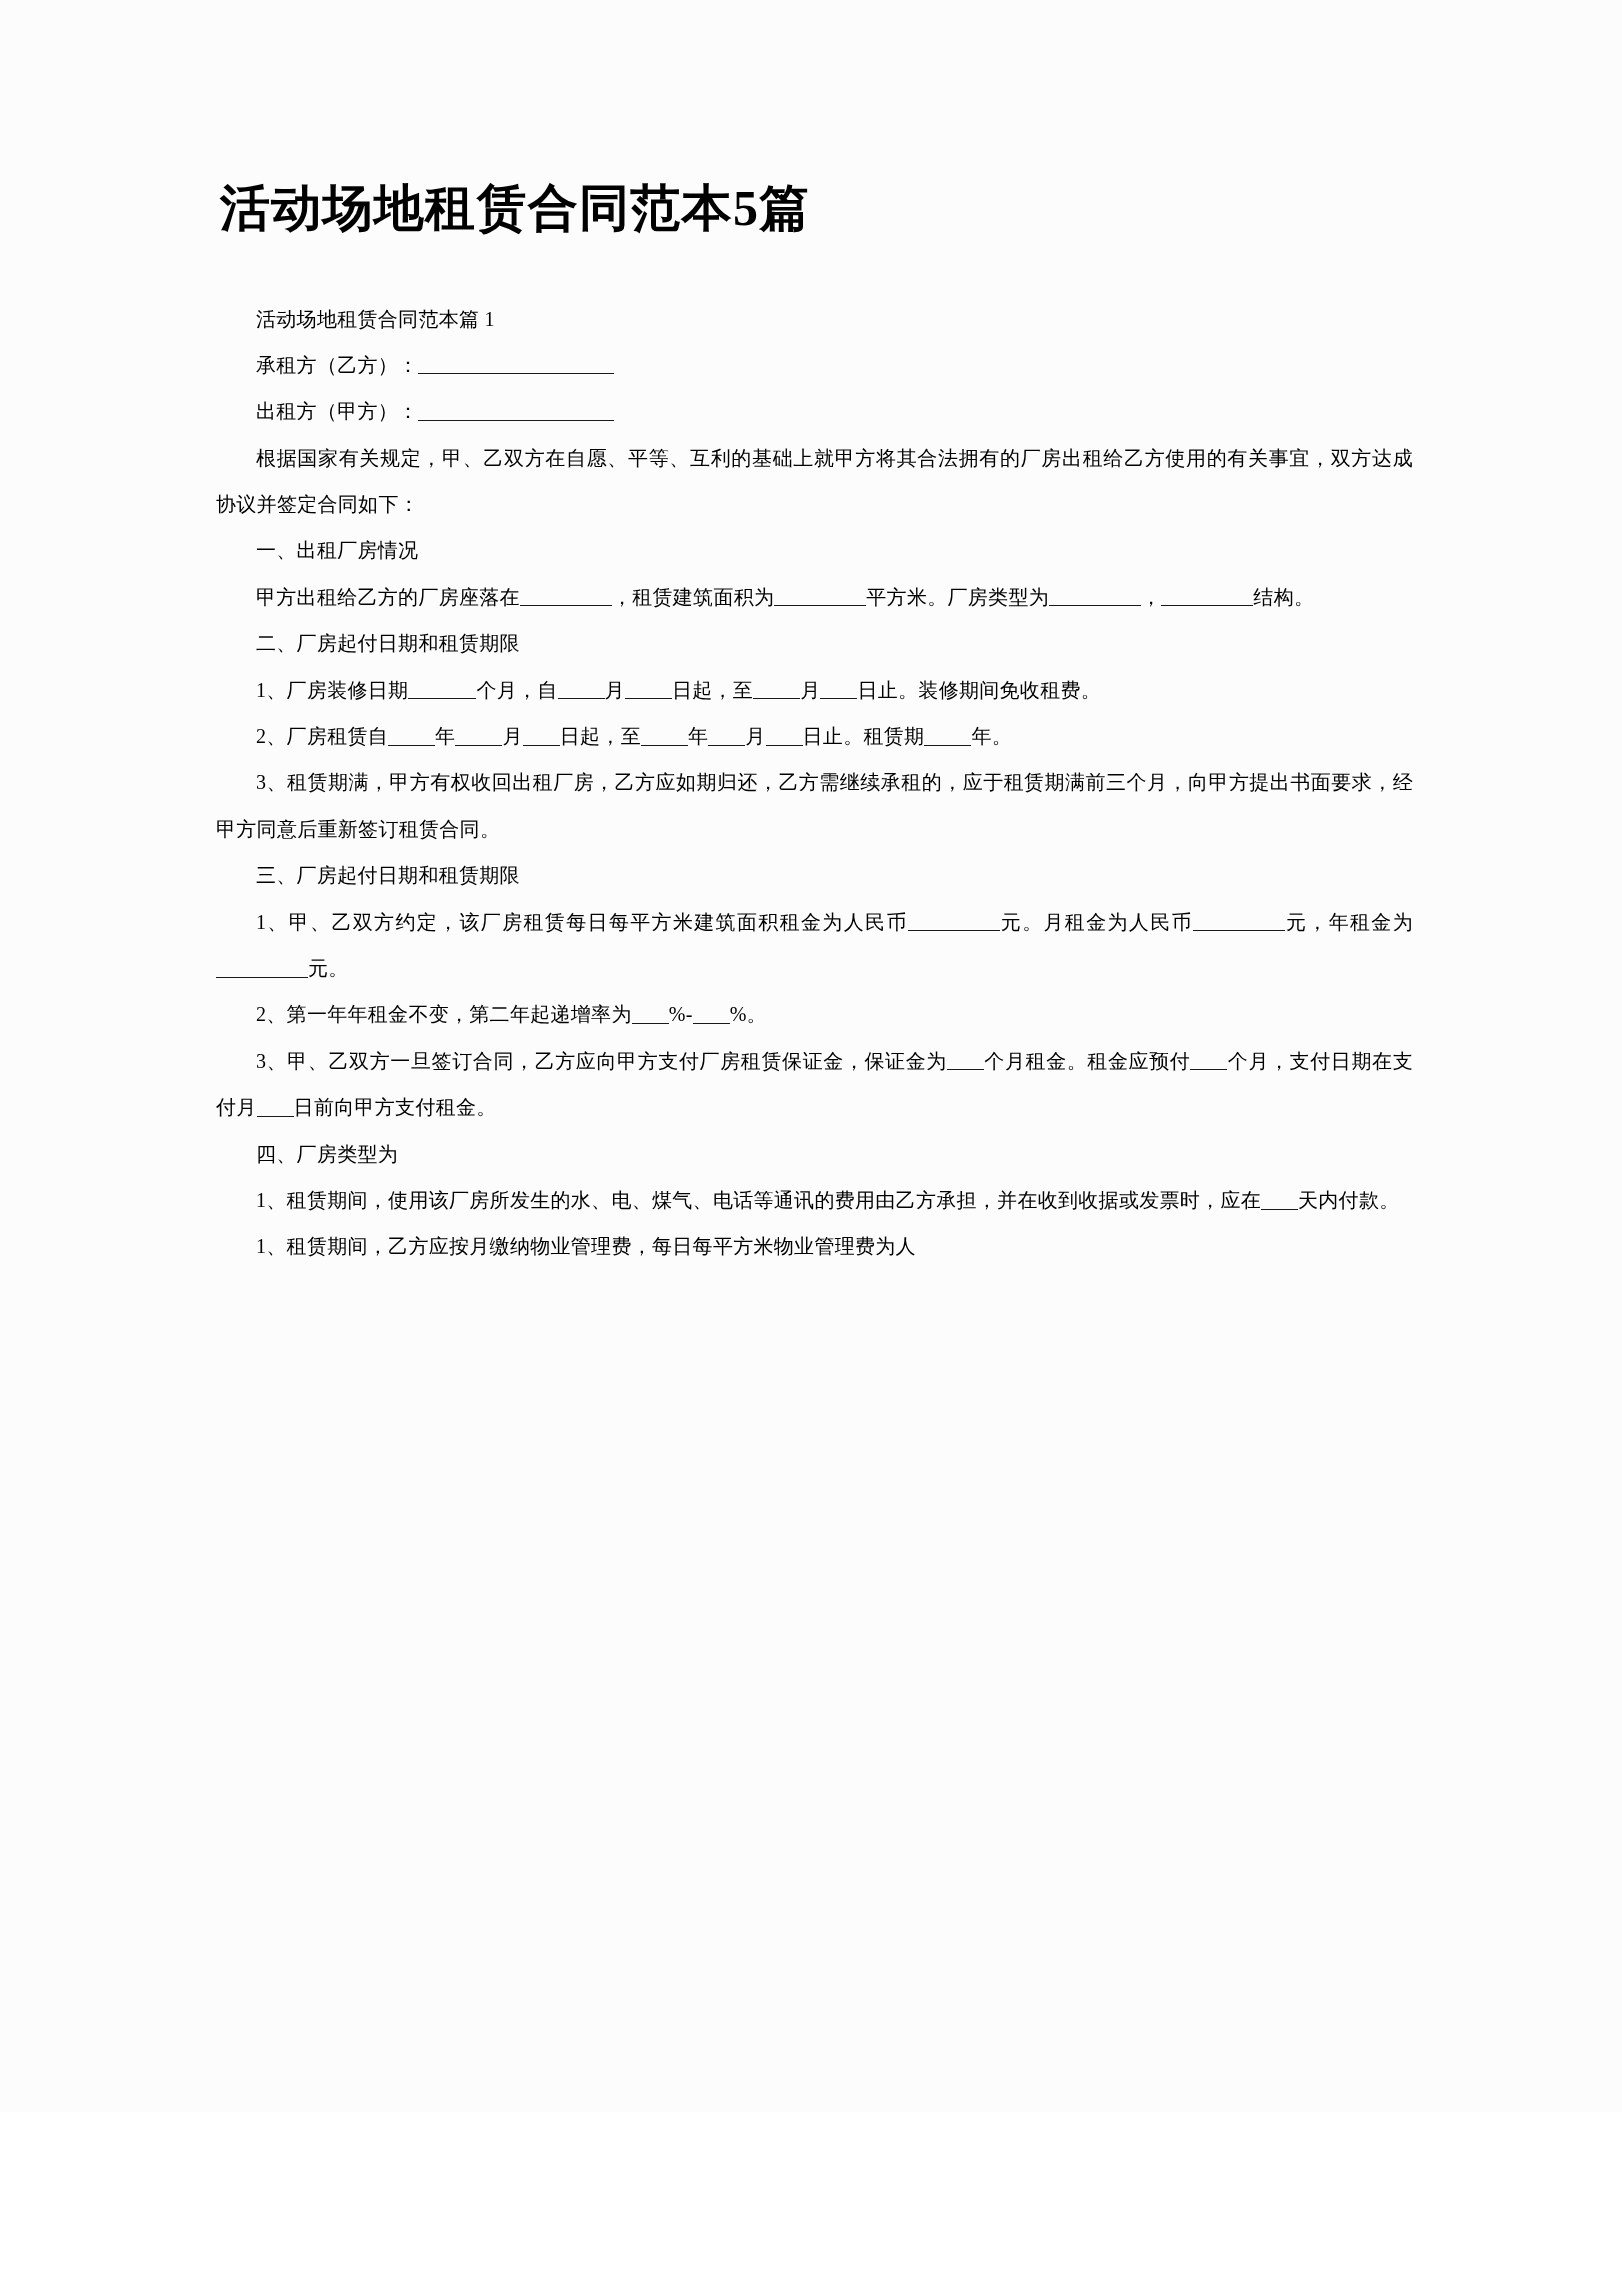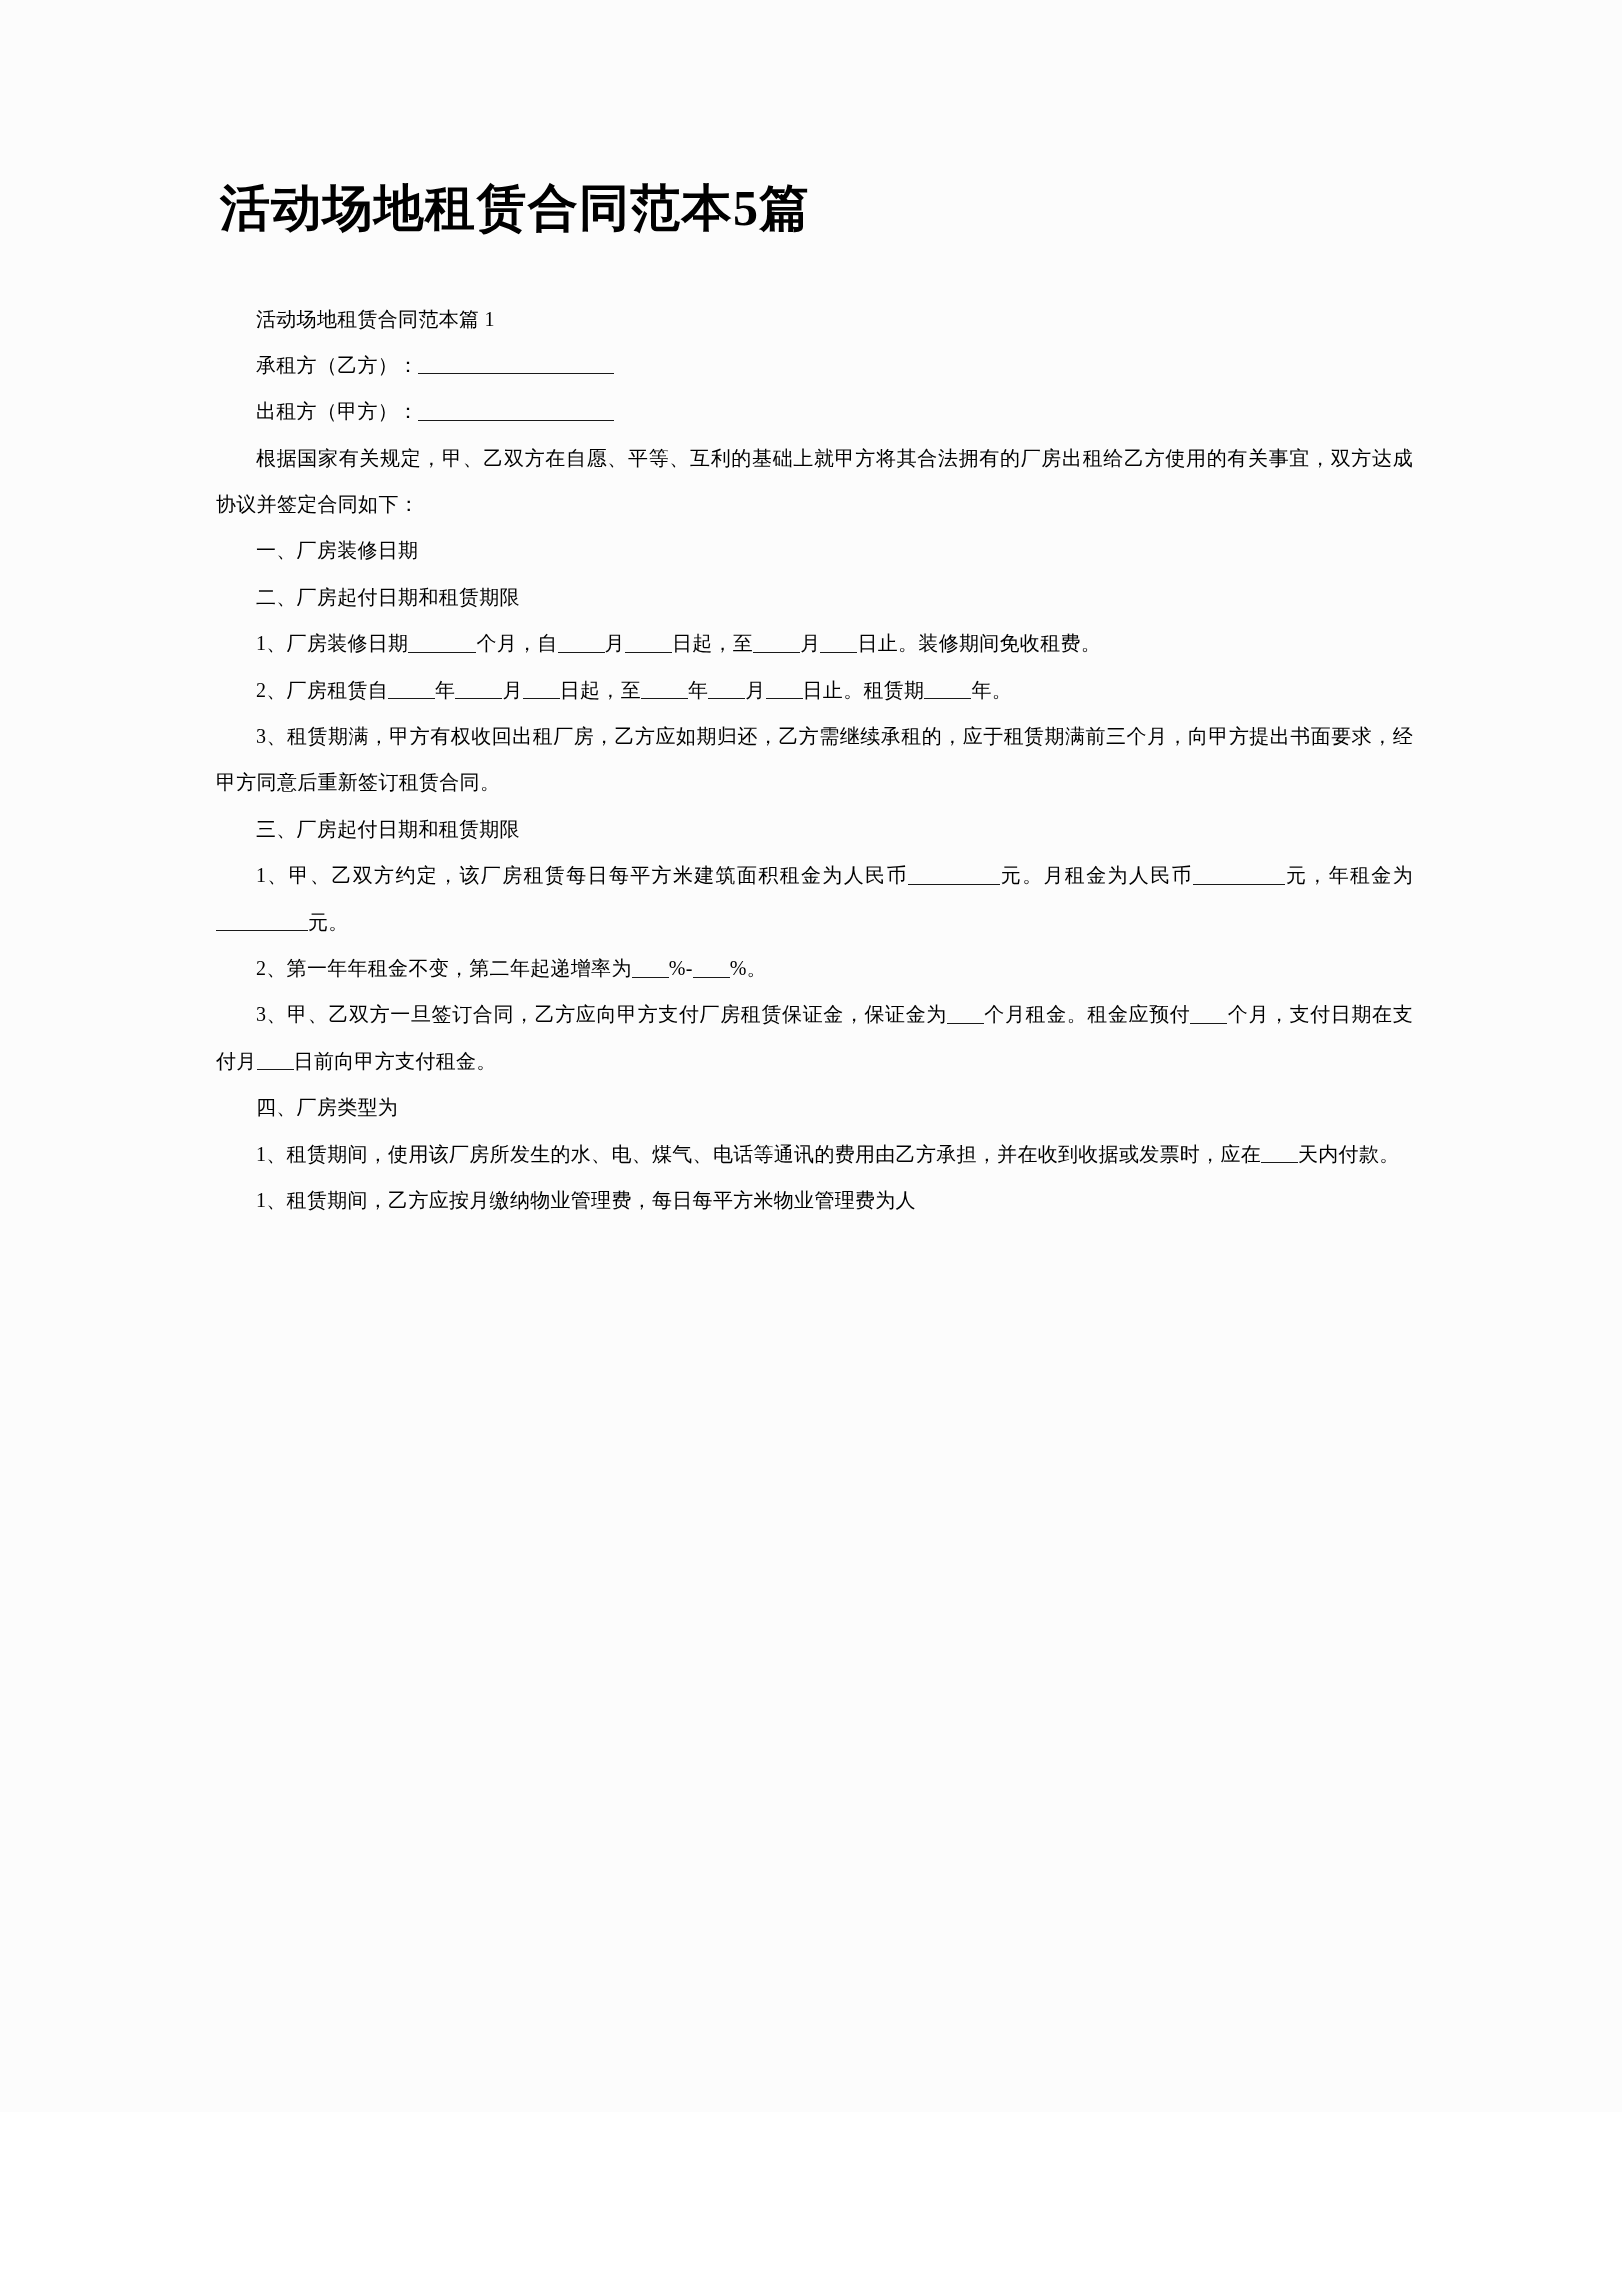--- a/index.html
+++ b/index.html
@@ -83,21 +83,24 @@
         <p class="para">
           <span>承租方（乙方）：</span><span class="fill f-xxl"></span>
         </p>
 
         <p class="para">
           <span>出租方（甲方）：</span><span class="fill f-xxl"></span>
         </p>
 
         <p class="para">根据国家有关规定，甲、乙双方在自愿、平等、互利的基础上就甲方将其合法拥有的厂房出租给乙方使用的有关事宜，双方达成协议并签定合同如下：</p>
 
-        <p class="para">一、厂房装修日期</p>
+        <p class="para">一、出租厂房情况</p>
+        <p class="para">
+          <span>甲方出租给乙方的厂房座落在</span><span class="fill f-l"></span><span>，租赁建筑面积为</span><span class="fill f-l"></span><span>平方米。厂房类型为</span><span class="fill f-l"></span><span>，</span><span class="fill f-l"></span><span>结构。</span>
+        </p>
 
         <p class="para">二、厂房起付日期和租赁期限</p>
         <p class="para">
           <span>1、厂房装修日期</span><span class="fill f-m"></span><span>个月，自</span><span class="fill f-s"></span><span>月</span><span class="fill f-s"></span><span>日起，至</span><span class="fill f-s"></span><span>月</span><span class="fill f-xs"></span><span>日止。装修期间免收租费。</span>
         </p>
         <p class="para">
           <span>2、厂房租赁自</span><span class="fill f-s"></span><span>年</span><span class="fill f-s"></span><span>月</span><span class="fill f-xs"></span><span>日起，至</span><span class="fill f-s"></span><span>年</span><span class="fill f-xs"></span><span>月</span><span class="fill f-xs"></span><span>日止。租赁期</span><span class="fill f-s"></span><span>年。</span>
         </p>
         <p class="para">3、租赁期满，甲方有权收回出租厂房，乙方应如期归还，乙方需继续承租的，应于租赁期满前三个月，向甲方提出书面要求，经甲方同意后重新签订租赁合同。</p>
 

